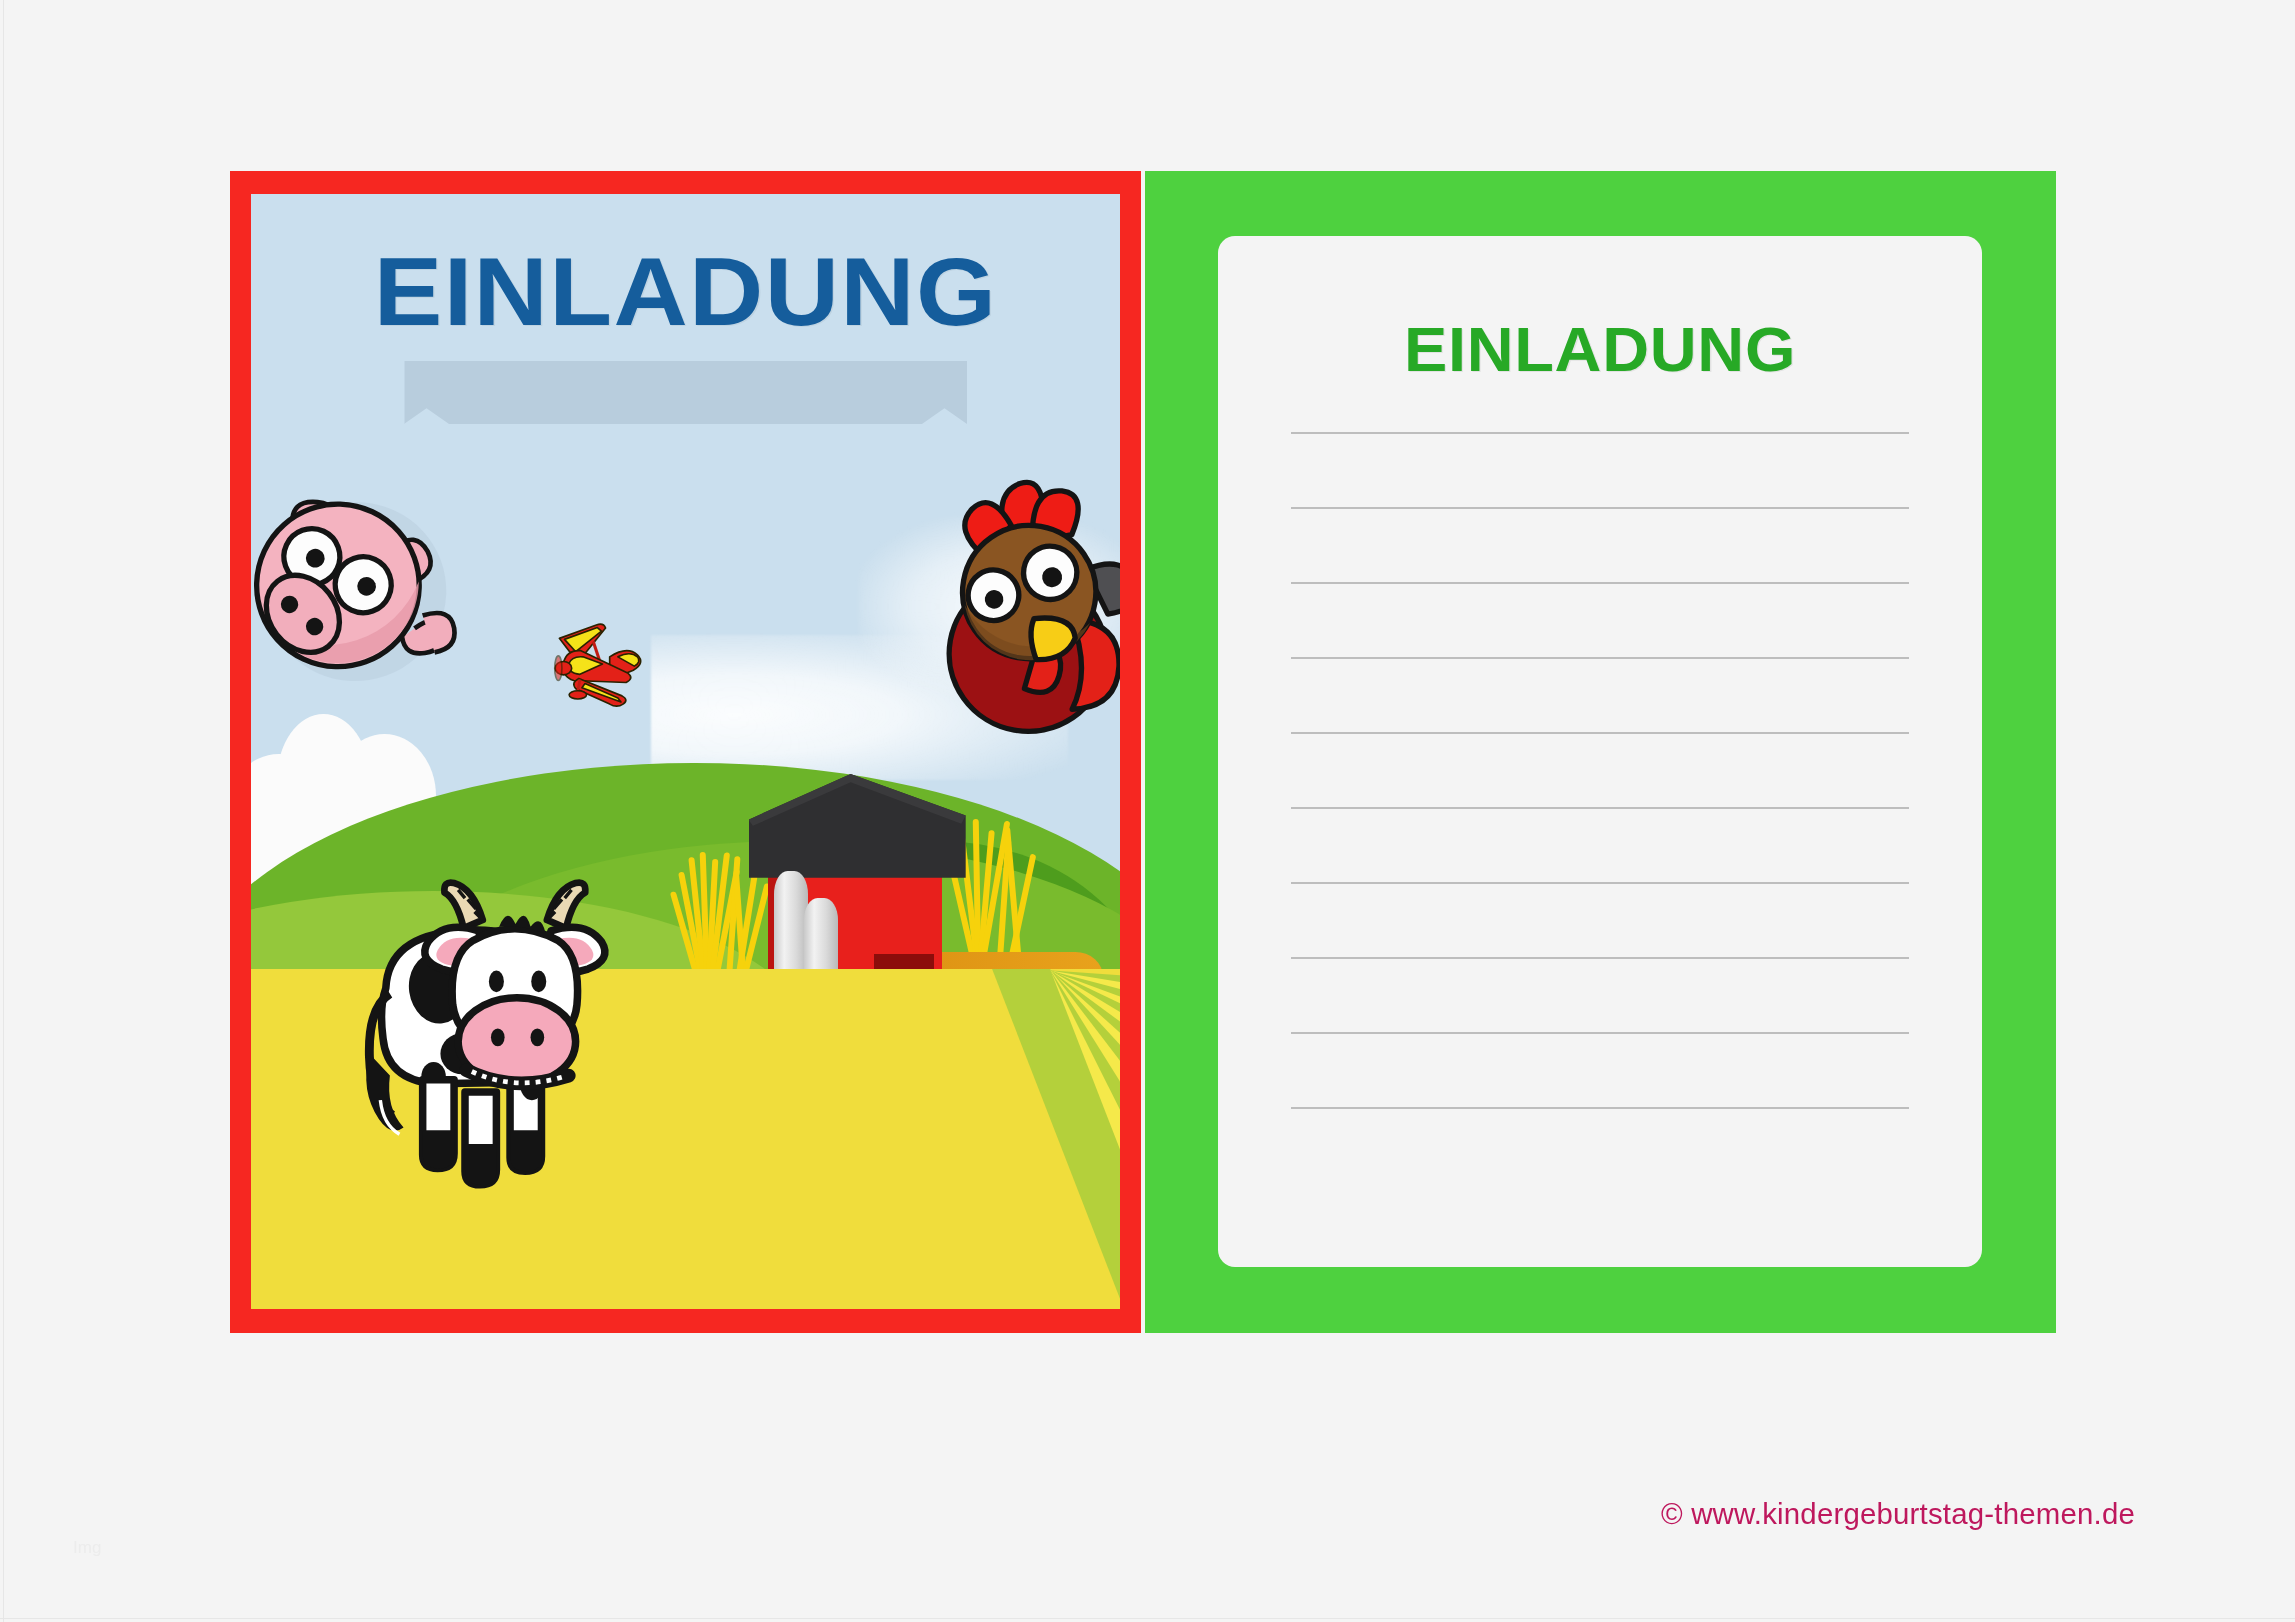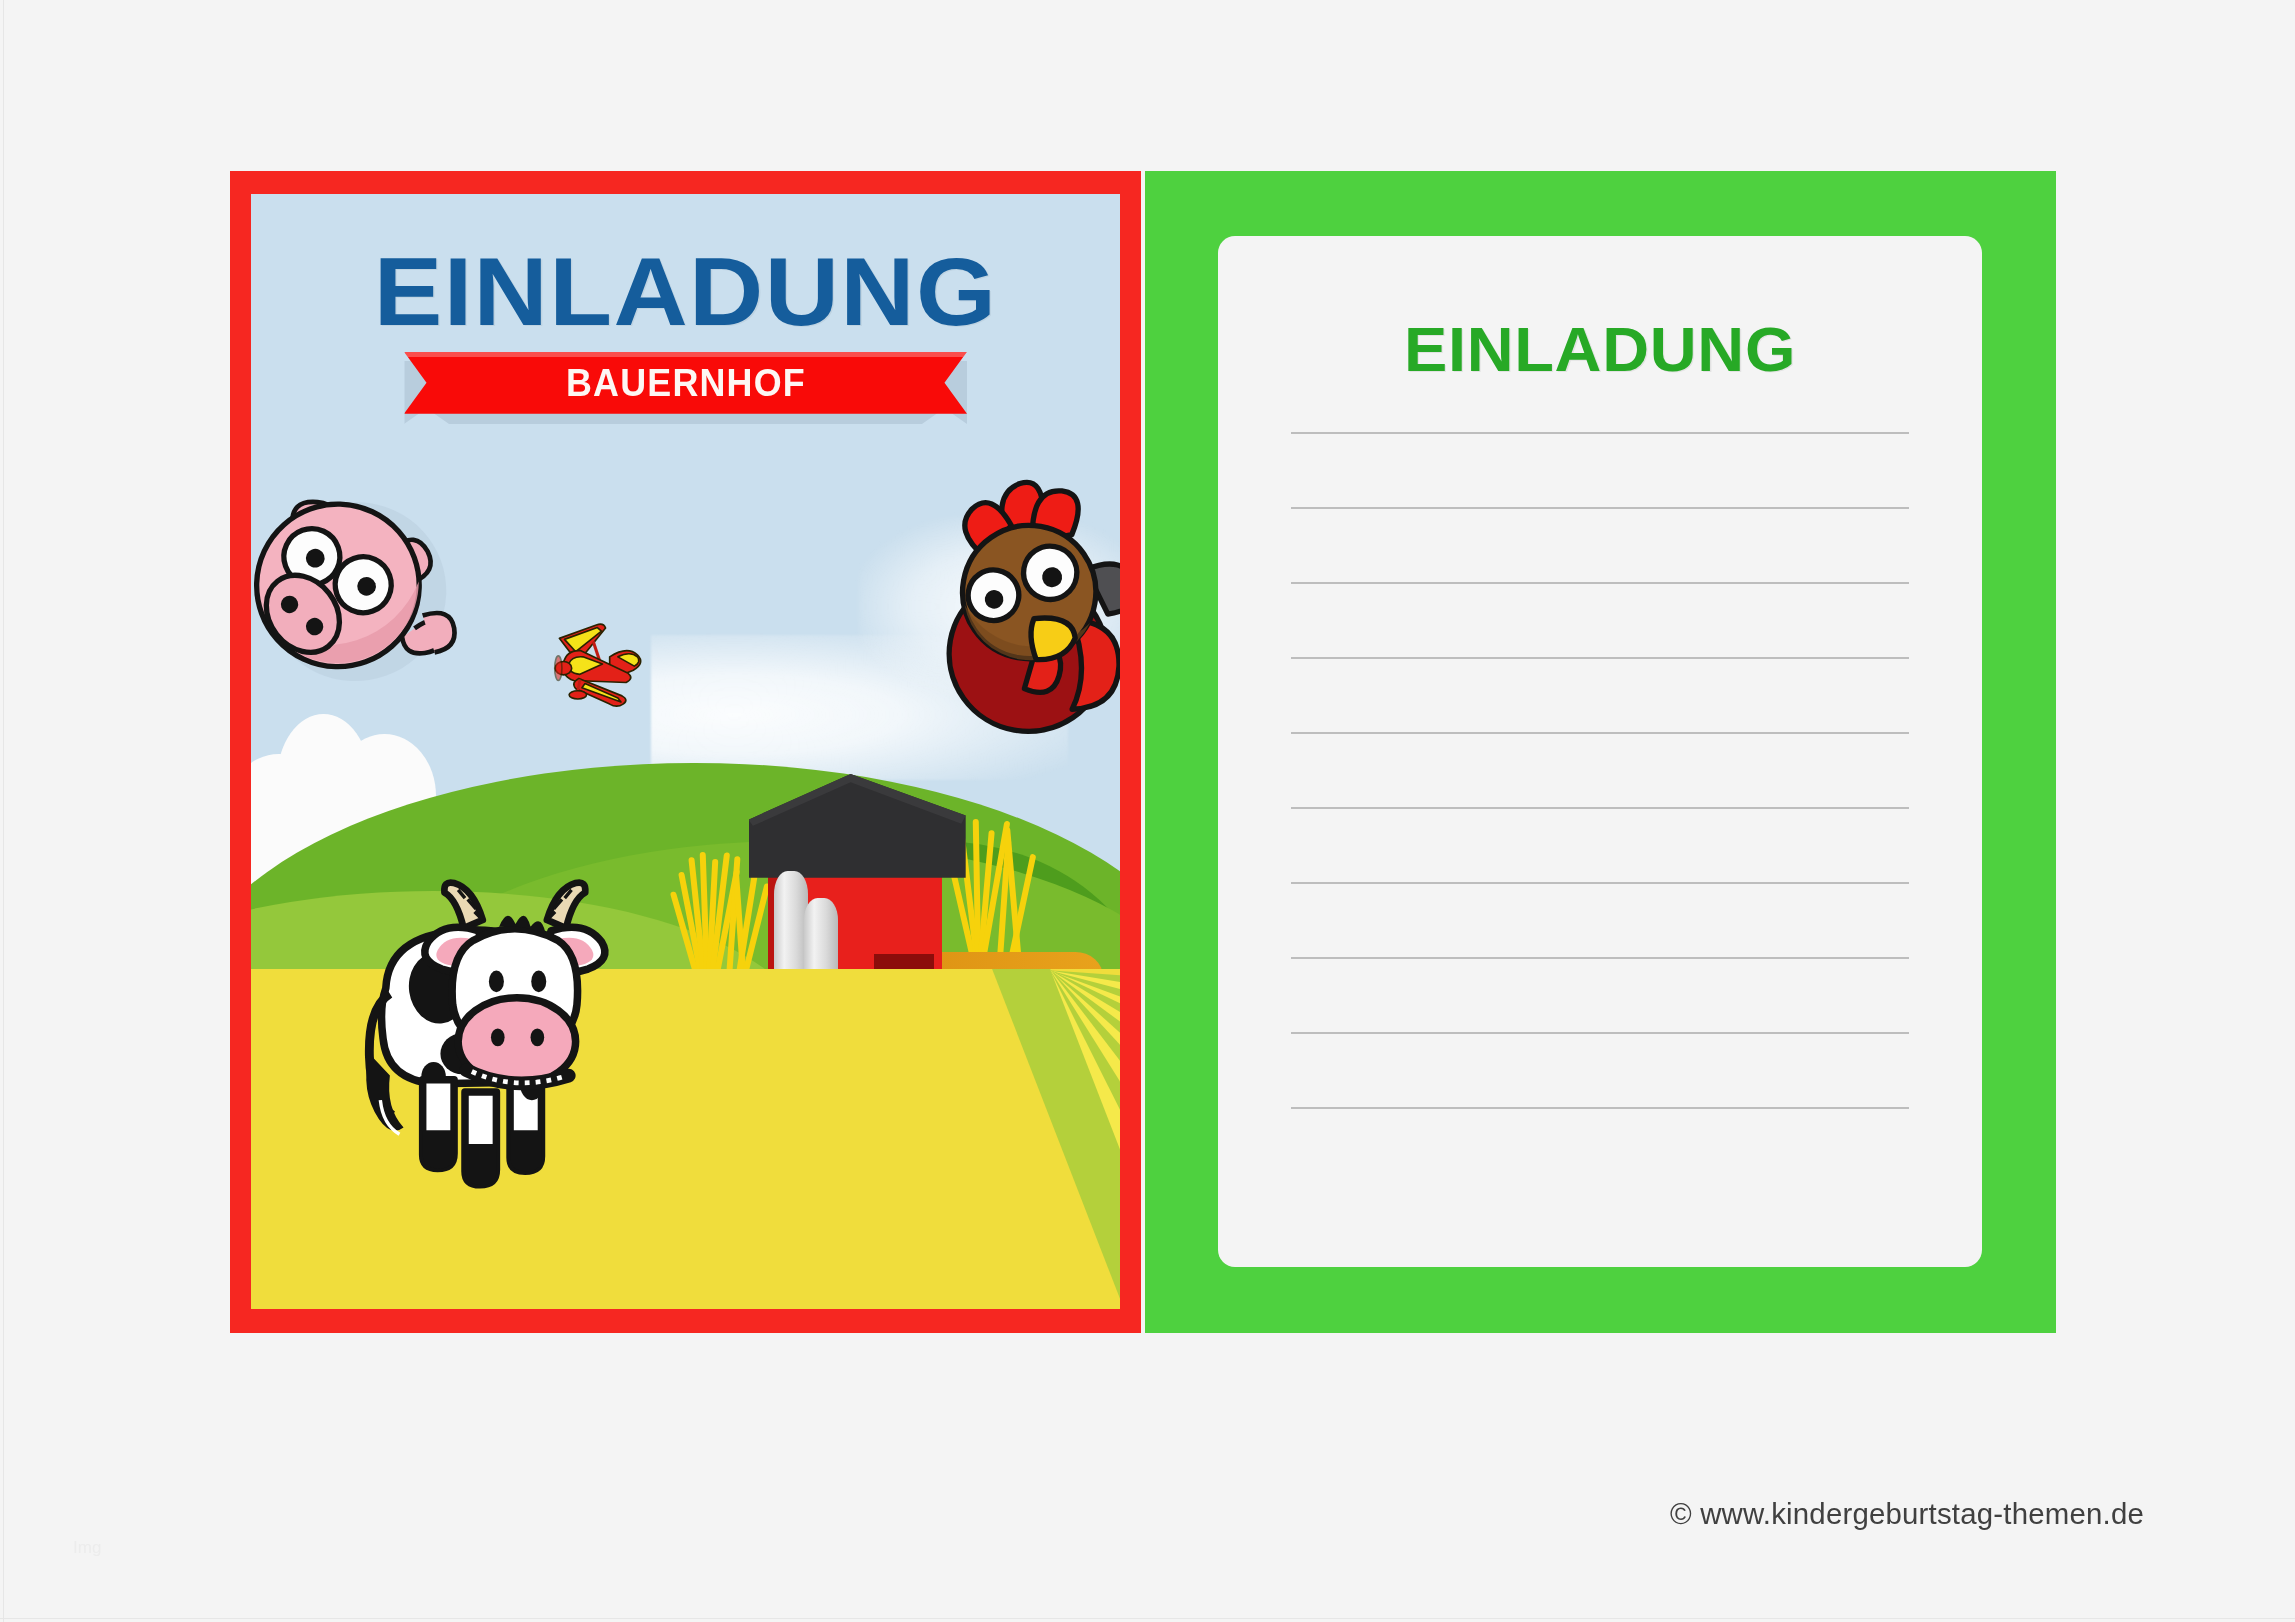--- a/index.html
+++ b/index.html
@@ -182,24 +182,24 @@
   #lines { margin:47px 73px 0 73px; }
   #lines .rule {
     height:0; border-top:2px solid #bdbdbd;
     margin-bottom:73px;
   }
   #lines .rule:last-child { margin-bottom:0; }
 
   
   #credit {
     position:absolute;
-    right:151px; bottom:92px;
+    right:160px; bottom:92px;
     font-family:"Liberation Sans Narrow","Liberation Sans",sans-serif;
     font-size:29.4px;
-    color:#404040;
+    color:#be185d;
     letter-spacing:0.2px;
     white-space:nowrap;
   }
   #faint-mark {
     position:absolute; left:73px; bottom:65px;
     font-size:17px; color:#ececec;
     font-family:"Liberation Sans", sans-serif;
   }
   
   .page-edge-v { position:absolute; left:2.6px; top:0; bottom:0; width:0.7px; background:#e6e6e6; }
@@ -414,23 +414,20 @@
 
         <path d="M188 316 q66 34 150 8" fill="none" stroke="#141414" stroke-width="20" stroke-linecap="round"></path>
         <path d="M196 318 q64 30 140 6" fill="none" stroke="#fdfdfd" stroke-width="7" stroke-dasharray="7 9"></path>
       </g>
     </svg>
 
     <div class="headline">
       <div class="big">EINLADUNG</div>
       <div class="ribbon-wrap">
         <div class="ribbon-shadow"></div>
-        <div class="ribbon">
-          <span class="txt">BAUERNHOF</span>
-        </div>
       </div>
     </div>
 
   </div>
 </div>
 
 <div id="right-card">
   <div id="note">
     <div class="title">EINLADUNG</div>
     <div id="lines">

